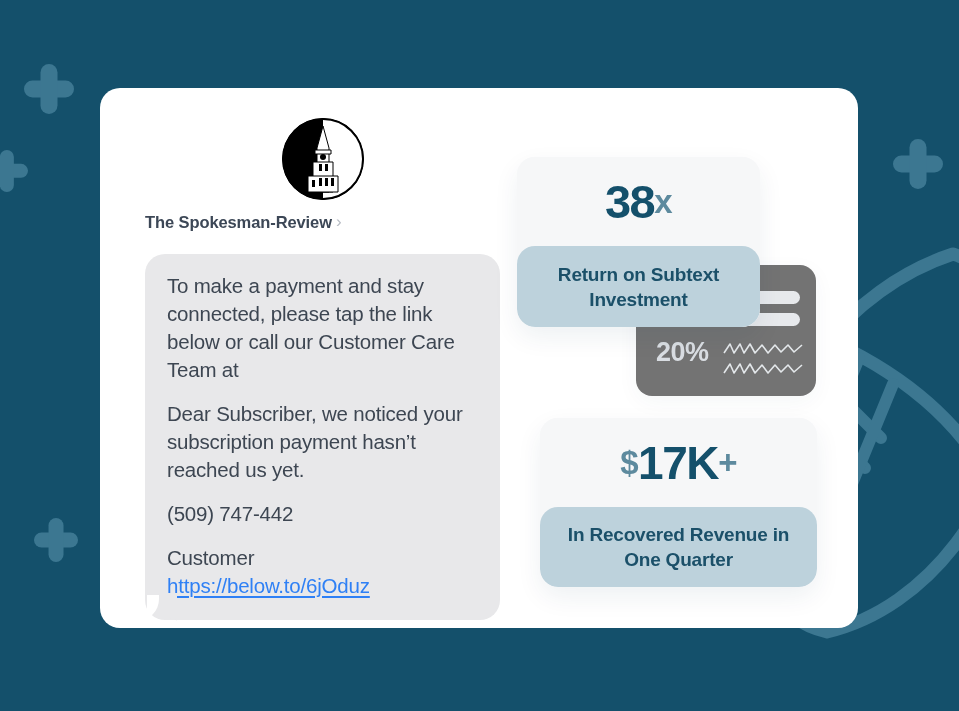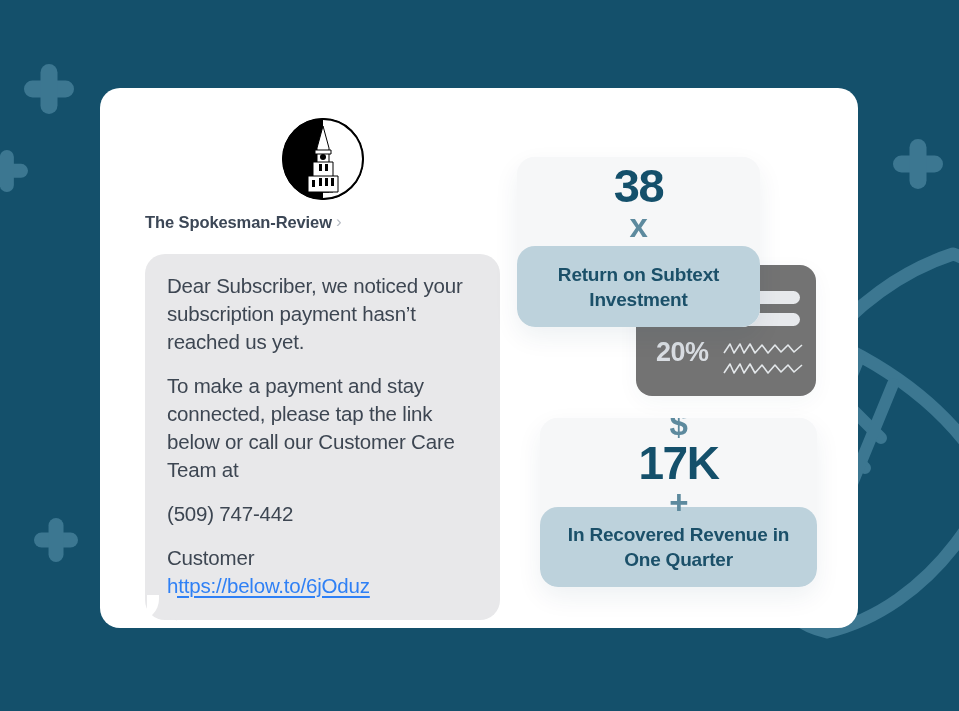--- a/index.html
+++ b/index.html
@@ -219,21 +219,20 @@
     top: 418px;
     width: 277px;
     height: 169px;
   }
   .stat-value {
     height: 89px;
     display: flex;
     align-items: center;
     justify-content: center;
     background: #f6f7f8;
-    flex-direction: column;
   }
   .stat-card.two .stat-value { height: 89px; }
   .stat-value .num {
     font-size: 47px;
     font-weight: bold;
     color: #14506b;
     letter-spacing: -1.4px;
     line-height: 1;
   }
   .stat-card.two .stat-value .num { font-size: 46px; }
@@ -335,22 +334,22 @@
         </svg>
       </div>
 
       <div class="sender-row">
         <span class="sender-name">The Spokesman-Review</span>
         <span class="chevron">›</span>
       </div>
 
       <div class="bubble-wrap">
         <div class="bubble">
+          <p>To make a payment and stay connected, please tap the link below or call our Customer Care Team at</p>
           <p>Dear Subscriber, we noticed your subscription payment hasn’t reached us yet.</p>
-          <p>To make a payment and stay connected, please tap the link below or call our Customer Care Team at</p>
           <p>(509) 747-442</p>
           <p class="tight">Customer</p>
           <p class="tight"><a class="msg-link" href="#">https://below.to/6jOduz</a></p>
         </div>
         <div class="bubble-tail"></div>
       </div>
     </div>
 
   </div>
 

